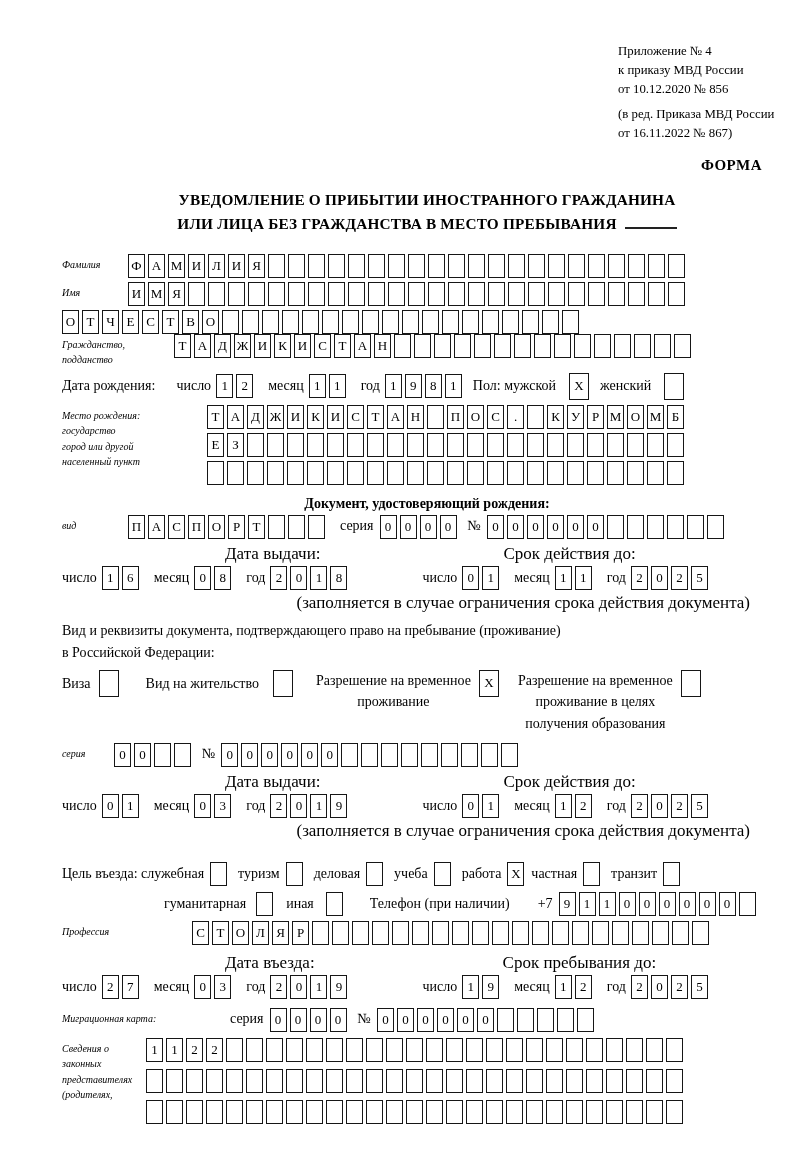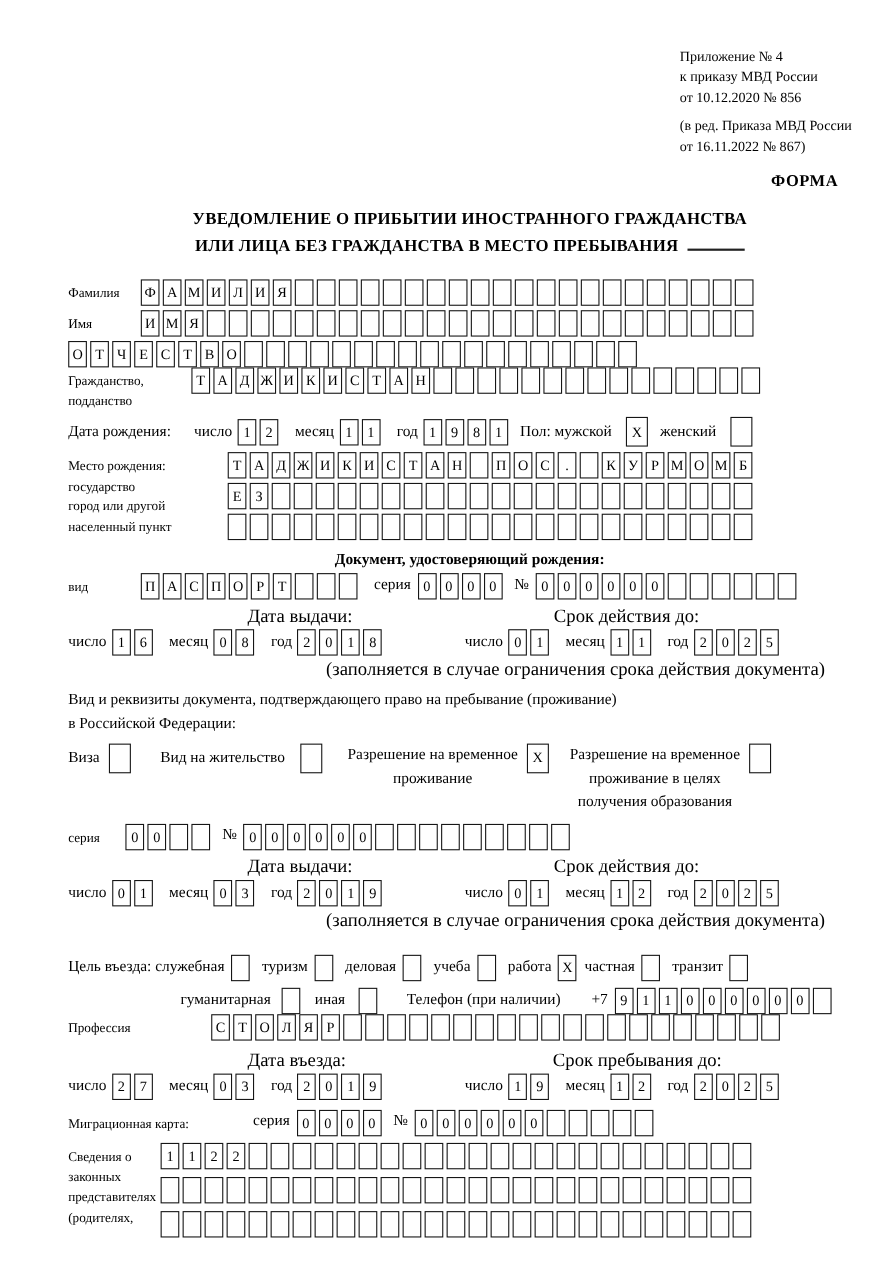--- a/index.html
+++ b/index.html
@@ -10,21 +10,21 @@
     font-size: 14px; padding: 42px 8px 16px 62px; position: relative; overflow: hidden;
   }
   .annex { margin-left: 556px; width: 200px; font-size: 12.8px; line-height: 1.5; }
   .annex .gap { margin-top: 5px; }
   .forma { text-align: right; padding-right: 30px; font-weight: bold; font-size: 15px; margin-top: 14px; letter-spacing: .5px; }
   .title { text-align: center; font-weight: bold; font-size: 15.3px; line-height: 1.6; margin-top: 14px; letter-spacing: .2px; }
   .title-underline { display: inline-block; width: 52px; border-bottom: 2px solid #222; height: .9em; margin-left: 8px; }
   .section-heading { font-weight: bold; font-size: 13.7px; margin-top: 24px; letter-spacing: .2px; }
 
   .frow { display: flex; align-items: flex-start; margin-top: 4px; }
-  .flabel { flex: none; font-size: 12px; line-height: 1.55; padding-top: 3px; }
+  .flabel { flex: none; font-size: 10px; line-height: 1.55; padding-top: 3px; font-style: italic; }
   .w66 { width: 66px; } .w130 { width: 130px; } .w112 { width: 112px; }
   .w145 { width: 145px; } .w84 { width: 84px; }
   .cells { display: flex; flex: none; }
   .cell {
     width: 17px; height: 24px; border: 1.5px solid #161616; margin-right: 3px;
     display: flex; align-items: center; justify-content: center;
     font-size: 13px; flex: none; background: #fff;
   }
   .cellcol .cells { margin-bottom: 4px; }
   .cellcol.wide .cells { margin-bottom: 7px; }
@@ -59,21 +59,21 @@
     <div>Приложение № 4</div>
     <div>к приказу МВД России</div>
     <div>от 10.12.2020 № 856</div>
     <div class="gap">(в ред. Приказа МВД России</div>
     <div>от 16.11.2022 № 867)</div>
   </div>
 
   <div class="forma">ФОРМА</div>
 
   <div class="title">
-    <div>УВЕДОМЛЕНИЕ О ПРИБЫТИИ ИНОСТРАННОГО ГРАЖДАНСТВА</div>
+    <div>УВЕДОМЛЕНИЕ О ПРИБЫТИИ ИНОСТРАННОГО ГРАЖДАНИНА</div>
     <div><span>ИЛИ ЛИЦА БЕЗ ГРАЖДАНСТВА В МЕСТО ПРЕБЫВАНИЯ</span><span class="title-underline"></span></div>
   </div>
 
 
   <div class="frow" style="margin-top:17px;">
     <span class="flabel w66">Фамилия</span>
     <span class="cells">
         <span class="cell">Ф</span>
         <span class="cell">А</span>
         <span class="cell">М</span>
@@ -555,21 +555,21 @@
         <span class="cell">0</span>
         <span class="cell">0</span>
         <span class="cell">0</span>
         <span class="cell">0</span>
         <span class="cell">0</span>
         <span class="cell">0</span>
         <span class="cell"></span>
       </span>
   </div>
 
-  <div class="frow" style="margin-top:0;">
+  <div class="frow" style="margin-top:5px;">
     <span class="flabel w130">Профессия</span>
     <span class="cells">
         <span class="cell">С</span>
         <span class="cell">Т</span>
         <span class="cell">О</span>
         <span class="cell">Л</span>
         <span class="cell">Я</span>
         <span class="cell">Р</span>
         <span class="cell"></span>
         <span class="cell"></span>

